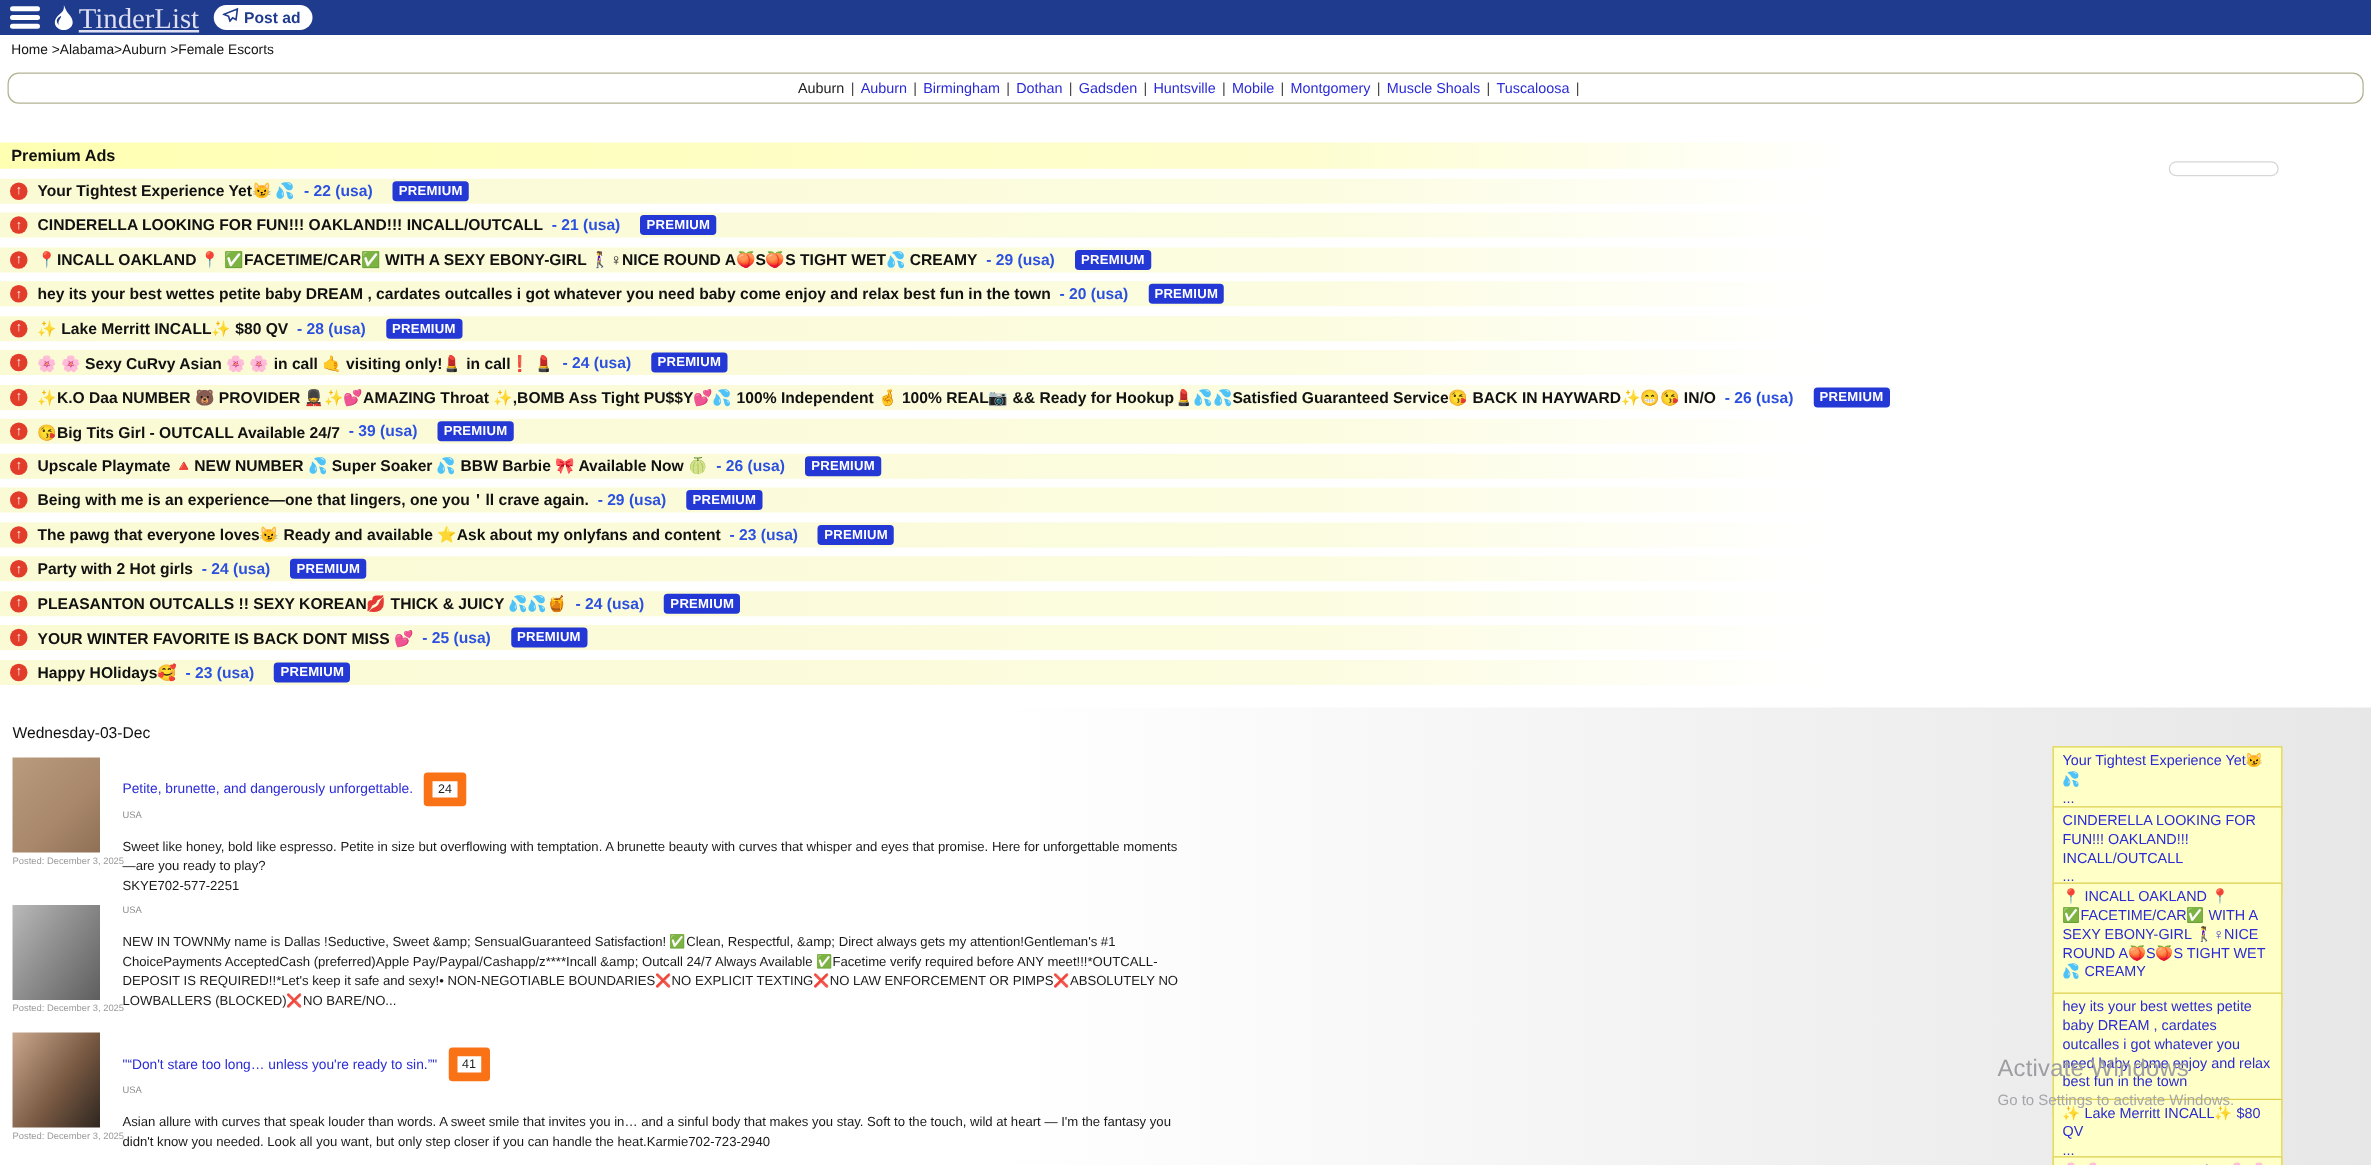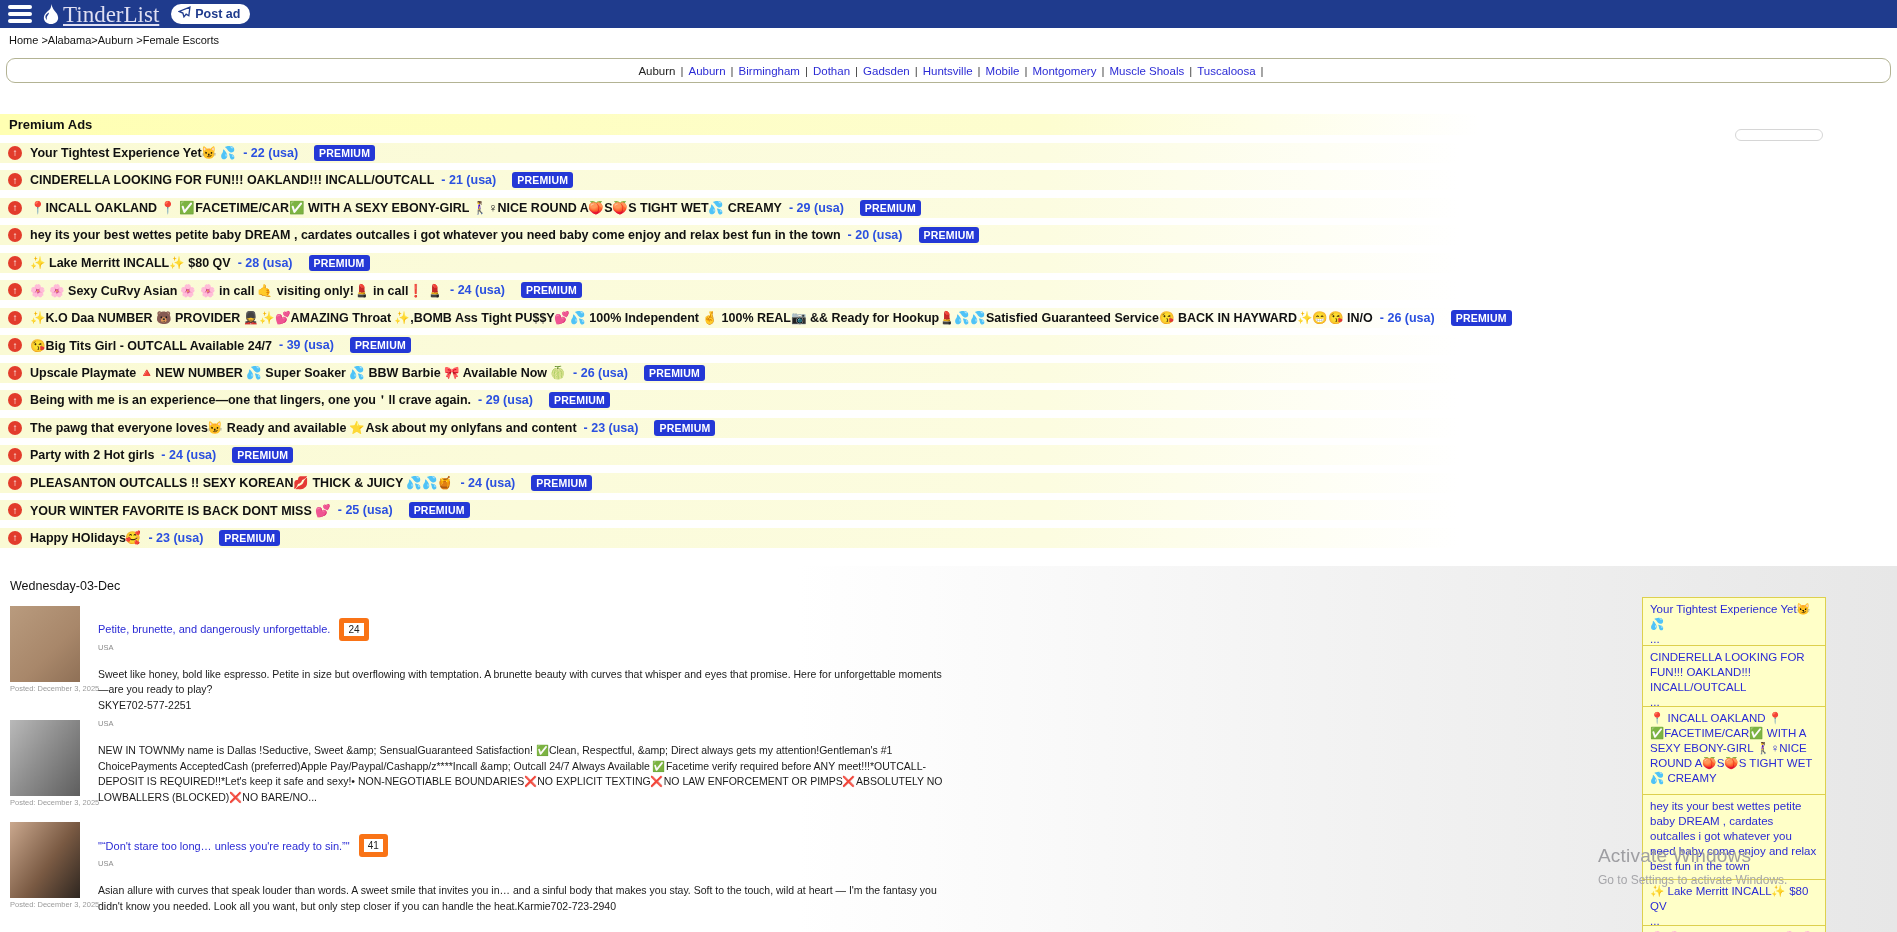--- a/index.html
+++ b/index.html
@@ -47,21 +47,21 @@
   .listings { position:relative; z-index:1; }
   .litem { position:relative; padding-left:98px; min-height:88px; }
   .li-1 { margin-bottom:6px; } .li-2 { margin-bottom:14px; } .li-3 { margin-bottom:9px; }
   .lphoto { position:absolute; left:10px; top:1px; width:70px; height:76px; }
   .photo-1 { background:linear-gradient(135deg,#b99b7e 0%,#a8876a 60%,#8f7056 100%); }
   .photo-2 { background:linear-gradient(125deg,#b9b9b9 0%,#8f8f8f 45%,#5e5e5e 100%); }
   .photo-3 { background:linear-gradient(125deg,#caa88e 0%,#7a5a43 55%,#2e2620 100%); }
   .lposted { position:absolute; left:10px; top:79px; font-size:7.5px; color:#9a9a9a; white-space:nowrap; }
   .ltitlerow { display:flex; align-items:center; padding-top:13px; }
   .ltitle { font-size:11px; color:#2b2bd5; text-decoration:none; }
-  .lage { display:inline-block; border:5px solid #f97316; border-radius:3px; padding:0 4px; font-size:10px;
+  .lage { display:inline-block; border:7px solid #f97316; border-radius:3px; padding:0 4px; font-size:10px;
           color:#222; margin-left:9px; background:#fff; line-height:13px; }
   .lcountry { font-size:7.5px; color:#8a8a8a; margin-top:2px; }
   .ldesc { font-size:10.5px; color:#1a1a1a; max-width:848px; line-height:1.48; margin-top:15px; }
   .lphone { font-size:10.5px; color:#1a1a1a; line-height:1.48; }
   
   .sbox { position:absolute; left:1642px; width:184px; background:#ffffc8; border:1px solid #ddd04e;
           padding:4px 7px 3px 7px; font-size:11.5px; line-height:1.3; z-index:2; }
   .sbox a { color:#2b2bd5; text-decoration:none; display:block; }
   .sbox .more { color:#2b2bd5; cursor:pointer; }
   .sb-0 { top:597px; } .sb-1 { top:645px; } .sb-2 { top:706px; } .sb-3 { top:794px; } .sb-4 { top:879px; } .sb-5 { top:925px; }

